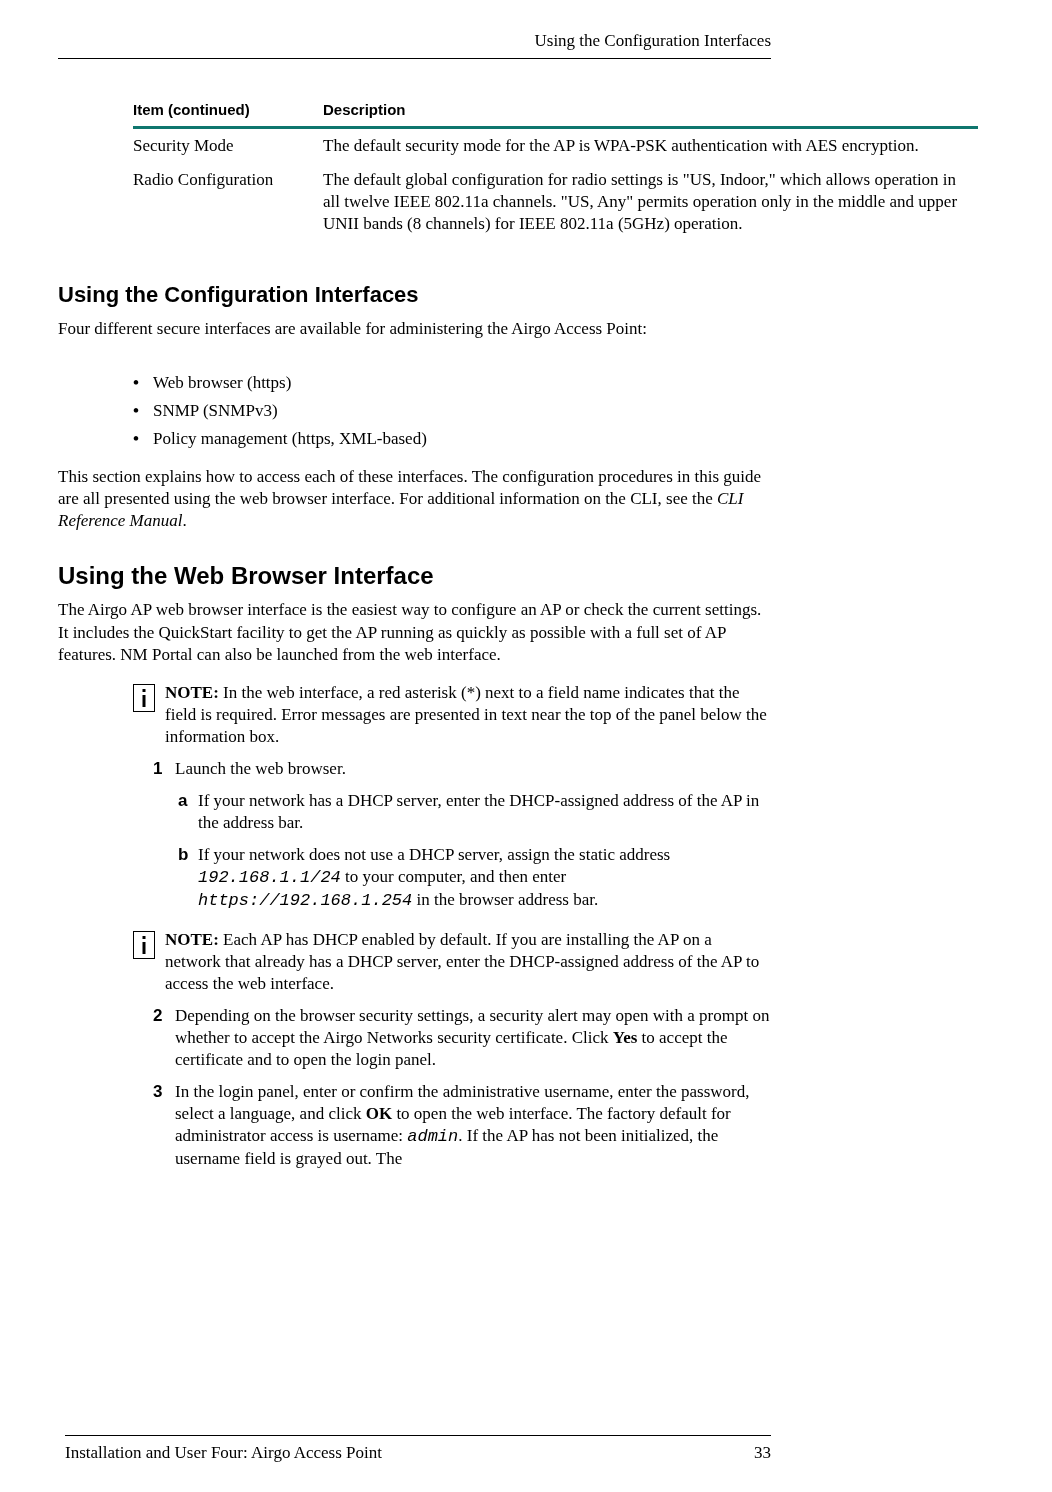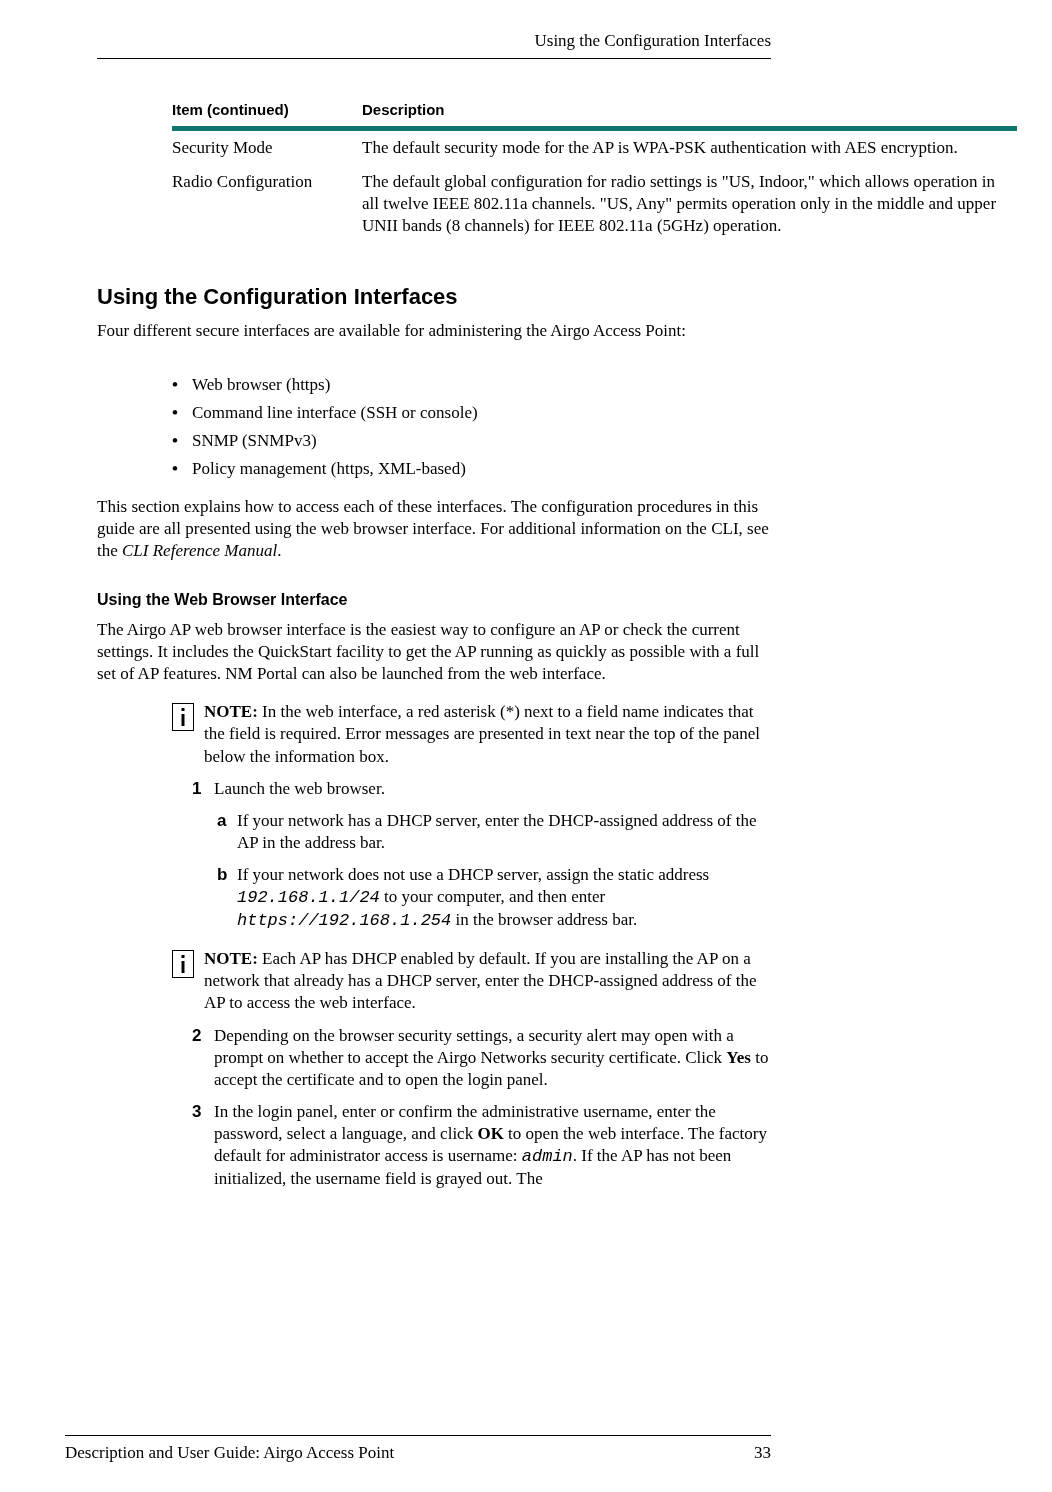--- a/index.html
+++ b/index.html
@@ -8,21 +8,21 @@
     line-height: 1.3;
     color: #000;
     background: #fff;
     margin: 0;
     padding: 0;
   }
   .page {
     width: 836px;
     height: 1492px;
     box-sizing: border-box;
-    padding: 30px 65px 30px 97px;
+    padding: 30px 65px 30px 58px;
     position: relative;
     display: flex;
     flex-direction: column;
   }
   .header-right {
     text-align: right;
     font-size: 17px;
     padding-bottom: 6px;
   }
   .header-rule {
@@ -52,40 +52,40 @@
     margin-left: 75px;
     border-collapse: collapse;
     font-size: 17px;
     margin-bottom: 40px;
   }
   table.info th {
     font-family: Helvetica, Arial, sans-serif;
     font-weight: bold;
     font-size: 15px;
     text-align: left;
-    border-bottom: 5px solid #0f766e;
+    border-bottom: 3px solid #0f766e;
     padding: 6px 8px 6px 0;
     vertical-align: bottom;
   }
   table.info td {
     text-align: left;
     padding: 6px 10px 6px 0;
     vertical-align: top;
   }
   table.info td.item-col { width: 180px; margin-left: 48px; }
   h2 {
     font-family: Helvetica, Arial, sans-serif;
     font-weight: bold;
     font-size: 22px;
     margin: 0 0 8px 0;
   }
   h3 {
     font-family: Helvetica, Arial, sans-serif;
     font-weight: bold;
-    font-size: 16px;
+    font-size: 24px;
     margin: 0 0 8px 0;
   }
   p.body {
     margin: 0 0 10px 0;
   }
   ul.bullets {
     list-style: none;
     margin: 22px 0 10px 95px;
     padding: 0;
   }
@@ -192,21 +192,20 @@
         <td>The default global configuration for radio settings is "US, Indoor," which allows operation in all twelve IEEE 802.11a channels. "US, Any" permits operation only in the middle and upper UNII bands (8 channels) for IEEE 802.11a (5GHz) operation.</td>
       </tr>
     </tbody>
   </table>
 
   <h2>Using the Configuration Interfaces</h2>
   <p class="body indent">Four different secure interfaces are available for administering the Airgo Access Point:</p>
 
   <ul class="bullets">
     <li>Web browser (https)</li>
-    <li>Command line interface (SSH or console)</li>
     <li>SNMP (SNMPv3)</li>
     <li>Policy management (https, XML-based)</li>
   </ul>
 
   <p class="body indent">
     <span>This section explains how to access each of these interfaces. The configuration procedures in this guide are all presented using the web browser interface. For additional information on the CLI, see the </span><span class="italic">CLI Reference Manual</span><span>.</span>
   </p>
 
   <div style="height:18px"></div>
 
@@ -265,18 +264,18 @@
       <div class="num">3</div>
       <div class="txt">
         <span>In the login panel, enter or confirm the administrative username, enter the password, select a language, and click </span><span class="bold">OK</span><span> to open the web interface. The factory default for administrator access is username: </span><span class="mono">admin</span><span>. If the AP has not been initialized, the username field is grayed out. The</span>
       </div>
     </div>
   </div>
 
   <div class="footer">
     <div class="footer-rule"></div>
     <div class="footer-row">
-      <span>Description and User Guide: Airgo Access Point</span>
+      <span>Installation and User Four: Airgo Access Point</span>
       <span>33</span>
     </div>
   </div>
 
 </div>
 
 </body></html>

